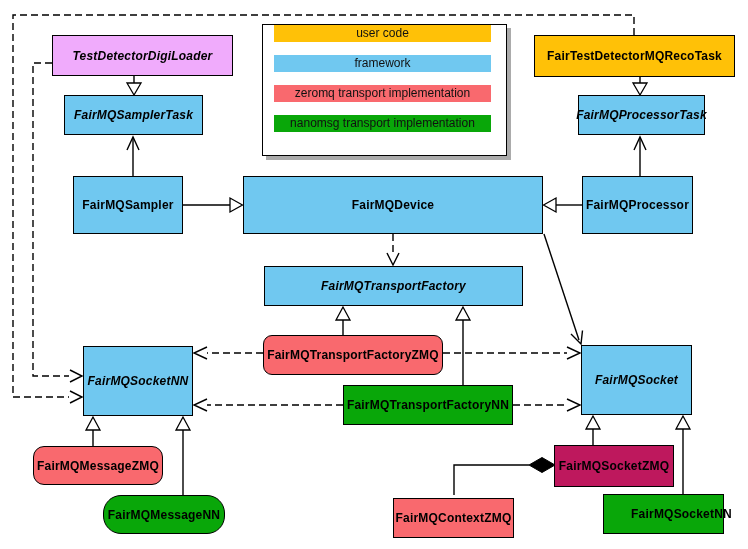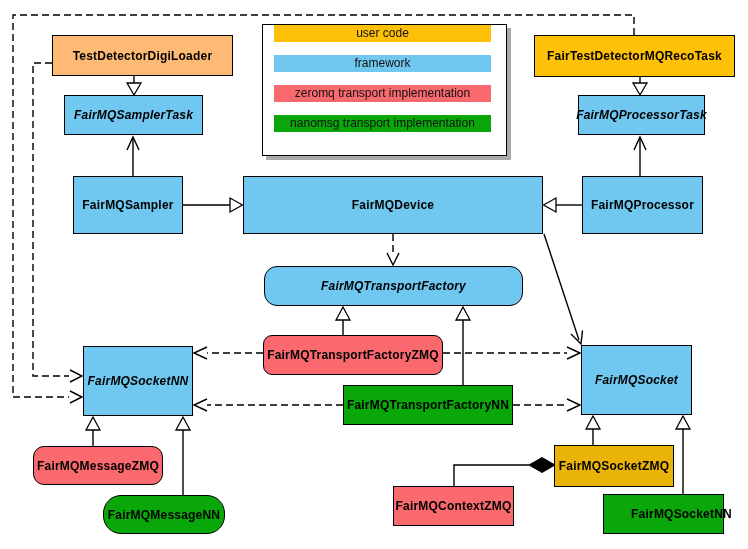--- a/index.html
+++ b/index.html
@@ -135,69 +135,69 @@
       <path class="solid" d="M683,429 V494"></path>
         <polygon class="tri" points="683,416 676,429 690,429"></polygon>
     </g>
 
     <g>
       <path class="solid" d="M529,465 H454 V495"></path>
       <polygon class="diamond" points="555,465 542,457.5 529,465 542,472.5"></polygon>
     </g>
   </svg>
 
-  <div class="node" style="left: 52px; top: 35px; width: 181px; height: 41px; background-color: #fdba74;">
+  <div class="node" style="left: 52px; top: 35px; width: 181px; height: 41px; background-color: #f0abfc; font-style: italic;">
       <span>TestDetectorDigiLoader</span>
     </div>
   <div class="node" style="left: 534px; top: 35px; width: 201px; height: 42px; background-color: rgb(255, 193, 7);">
       <span>FairTestDetectorMQRecoTask</span>
     </div>
   <div class="node abstract" style="left: 64px; top: 95px; width: 139px; height: 40px; background-color: rgb(112, 200, 240);">
       <span>FairMQSamplerTask</span>
     </div>
   <div class="node abstract" style="left: 578px; top: 95px; width: 127px; height: 40px; background-color: rgb(112, 200, 240);">
       <span>FairMQProcessorTask</span>
     </div>
   <div class="node" style="left: 73px; top: 176px; width: 110px; height: 58px; background-color: rgb(112, 200, 240);">
       <span>FairMQSampler</span>
     </div>
   <div class="node" style="left: 243px; top: 176px; width: 300px; height: 58px; background-color: rgb(112, 200, 240);">
       <span>FairMQDevice</span>
     </div>
-  <div class="node" style="left: 582px; top: 176px; width: 121px; height: 58px; background-color: rgb(112, 200, 240);">
+  <div class="node" style="left: 582px; top: 176px; width: 111px; height: 58px; background-color: rgb(112, 200, 240);">
       <span>FairMQProcessor</span>
     </div>
-  <div class="node abstract" style="left: 264px; top: 266px; width: 259px; height: 40px; background-color: rgb(112, 200, 240); border-radius: 13px;">
+  <div class="node abstract" style="left: 264px; top: 266px; width: 259px; height: 40px; background-color: rgb(112, 200, 240);">
       <span>FairMQTransportFactory</span>
     </div>
   <div class="node" style="left: 263px; top: 335px; width: 180px; height: 40px; background-color: rgb(249, 105, 110); border-radius: 9px;">
       <span>FairMQTransportFactoryZMQ</span>
     </div>
   <div class="node" style="left: 343px; top: 385px; width: 170px; height: 40px; background-color: rgb(9, 167, 9);">
       <span>FairMQTransportFactoryNN</span>
     </div>
   <div class="node abstract" style="left: 83px; top: 346px; width: 110px; height: 70px; background-color: rgb(112, 200, 240);">
       <span>FairMQSocketNN</span>
     </div>
   <div class="node" style="left: 33px; top: 446px; width: 130px; height: 39px; background-color: rgb(249, 105, 110); border-radius: 11px;">
       <span>FairMQMessageZMQ</span>
     </div>
   <div class="node" style="left: 103px; top: 495px; width: 122px; height: 39px; background-color: rgb(9, 167, 9); border-radius: 18px;">
       <span>FairMQMessageNN</span>
     </div>
   <div class="node abstract" style="left: 581px; top: 345px; width: 111px; height: 70px; background-color: rgb(112, 200, 240);">
       <span>FairMQSocket</span>
     </div>
-  <div class="node" style="left: 554px; top: 445px; width: 120px; height: 42px; background-color: #eab308;">
+  <div class="node" style="left: 554px; top: 445px; width: 120px; height: 42px; background-color: #be185d;">
       <span>FairMQSocketZMQ</span>
     </div>
   <div class="node" style="left: 603px; top: 494px; width: 121px; height: 40px; background-color: rgb(9, 167, 9); padding-left: 36px;">
       <span>FairMQSocketNN</span>
     </div>
-  <div class="node" style="left: 393px; top: 486px; width: 121px; height: 40px; background-color: rgb(249, 105, 110);">
+  <div class="node" style="left: 393px; top: 498px; width: 121px; height: 40px; background-color: rgb(249, 105, 110);">
       <span>FairMQContextZMQ</span>
     </div>
 
   <div class="legend">
     <div class="legend-bar" style="background-color: rgb(255, 193, 7);">user code</div>
     <div class="legend-bar" style="background-color: rgb(112, 200, 240);">framework</div>
     <div class="legend-bar" style="background-color: rgb(249, 105, 110);">zeromq transport implementation</div>
     <div class="legend-bar" style="background-color: rgb(9, 167, 9);">nanomsg transport implementation</div>
   </div>
 

